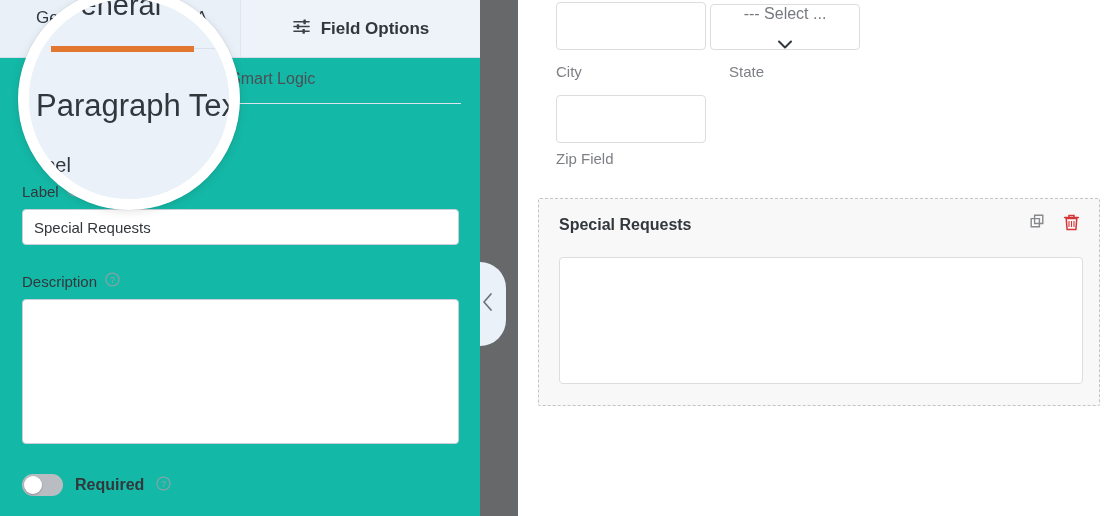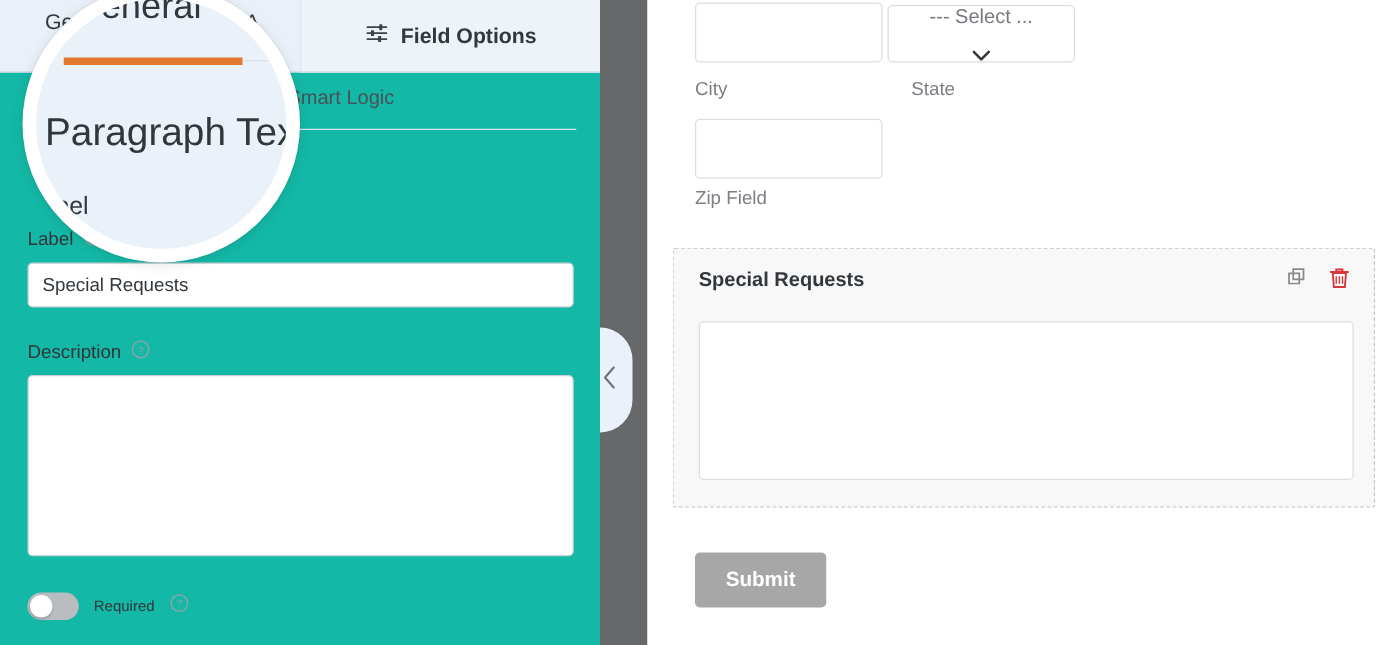--- a/index.html
+++ b/index.html
@@ -160,22 +160,23 @@
   }
   .toggle .knob {
     position: absolute;
     left: 2px; top: 2px;
     width: 18px; height: 18px;
     border-radius: 50%;
     background: #ffffff;
     box-shadow: 0 1px 2px rgba(0,0,0,.25);
   }
   .toggle-label {
-    font-size: 12px;
-    color: #32373c;
+    font-size: 16px;
+    color: #32373c;
+    font-weight: bold;
   }
 
   
   #divider {
     position: absolute;
     left: 480px; top: 0;
     width: 38px;
     height: 516px;
     background: #67686a;
   }
@@ -461,21 +462,20 @@
             <line x1="7" y1="8" x2="7" y2="14"></line>
             <line x1="9.5" y1="8" x2="9.5" y2="14"></line>
             <line x1="12" y1="8" x2="12" y2="14"></line>
           </g>
         </svg>
       </span>
     </div>
     <div id="field-block-textarea"></div>
   </div>
 
-  <button id="submit-btn">Submit</button>
 
   <div id="magnifier">
     <div id="magnifier-inner">
       <div id="mag-general">General</div>
       <div id="mag-advanced">A</div>
       <div id="mag-underline"></div>
       <div id="mag-rule"></div>
       <div id="mag-paragraph">Paragraph Text</div>
       <div id="mag-label">Label</div>
     </div>

